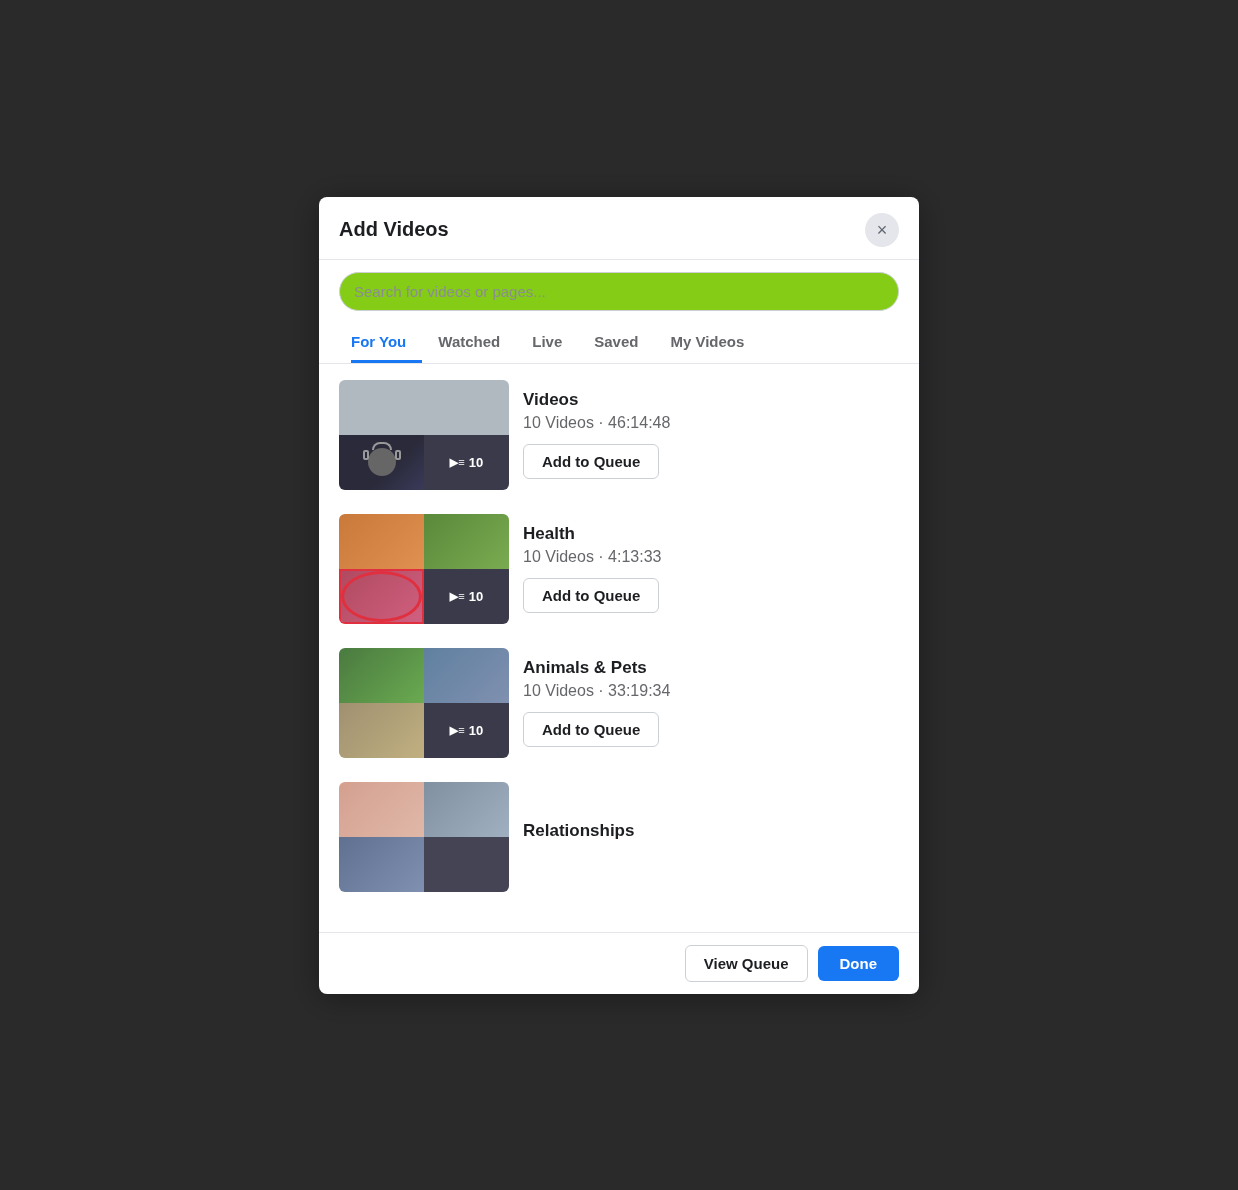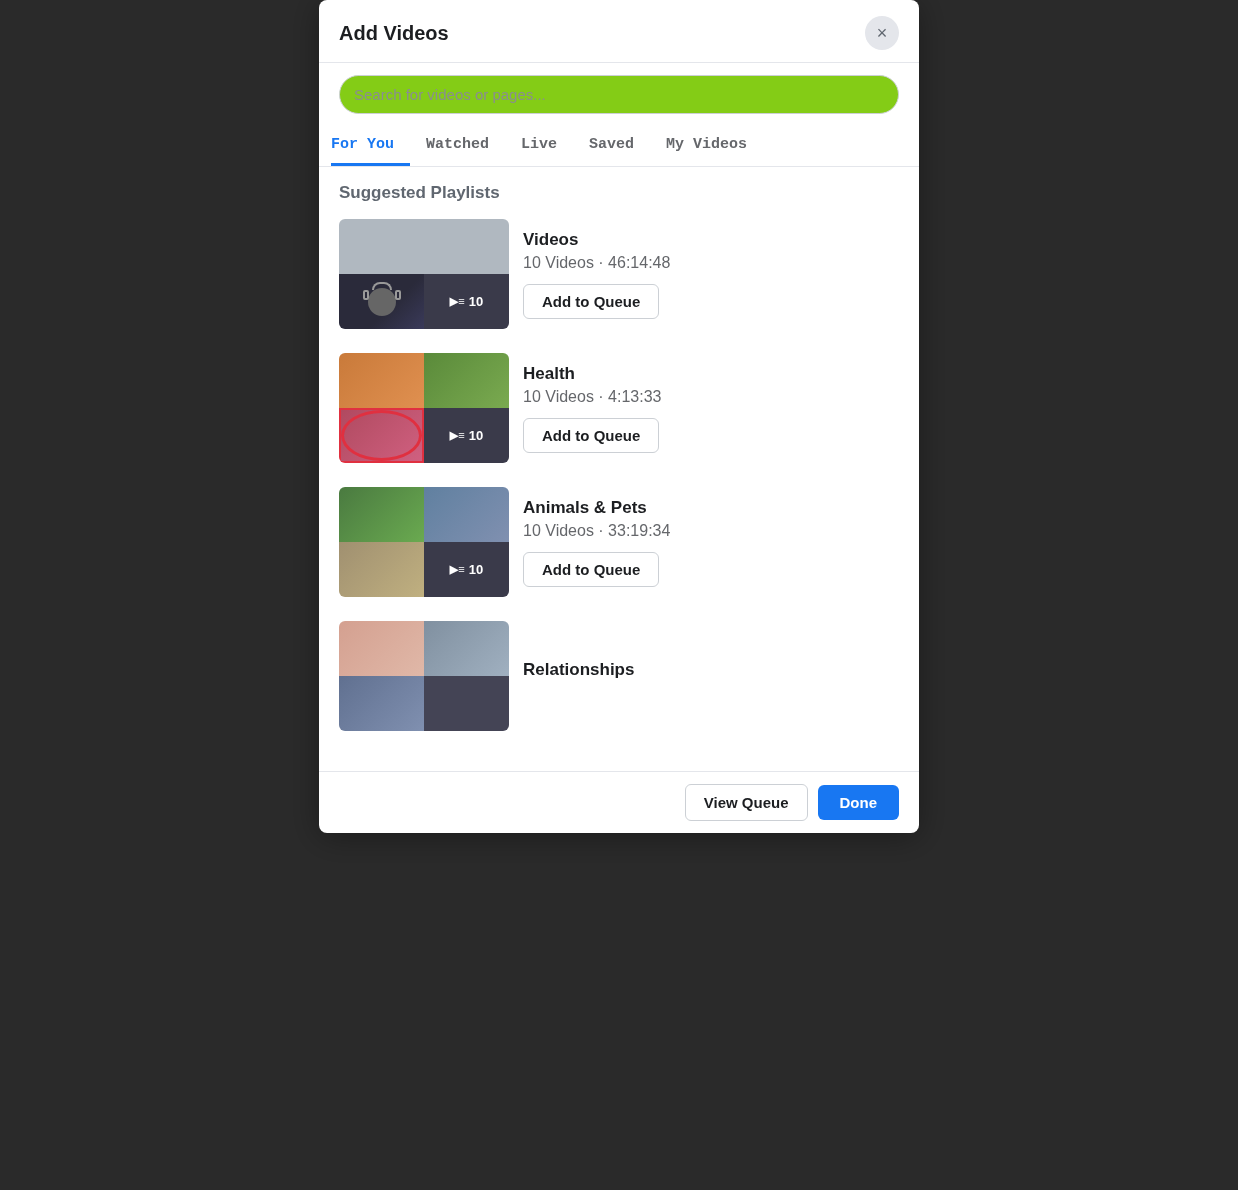--- a/index.html
+++ b/index.html
@@ -11,21 +11,21 @@
       justify-content: center;
       min-height: 100vh;
       padding: 20px;
     }
 
     .overlay {
       position: fixed;
       inset: 0;
       background: rgba(0,0,0,0.5);
       display: flex;
-      align-items: flex-start;
+      align-items: center;
       justify-content: center;
     }
 
     .modal {
       background: #fff;
       border-radius: 8px;
       width: 600px;
       max-height: 90vh;
       overflow: hidden;
       display: flex;
@@ -74,23 +74,22 @@
       font-size: 15px;
       color: #1c1e21;
       outline: none;
       background: #84cc16;
     }
 
     .search-input::placeholder { color: #8a8d91; }
 
     .tabs-area {
       display: flex;
-      padding: 0 12px;
+      padding: 0 32px;
       border-bottom: 1px solid #e4e6eb;
-      font-family: Liberation Mono, monospace;
     }
 
     .tab {
       padding: 10px 16px;
       font-size: 15px;
       font-weight: 600;
       color: #65676b;
       cursor: pointer;
       border-bottom: 3px solid transparent;
       white-space: nowrap;
@@ -236,21 +235,20 @@
       <div class="tab">
         <span>Saved</span>
       </div>
       <div class="tab">
         <span>My Videos</span>
       </div>
     </div>
 
     <div class="modal-body">
 
-      <div class="section-title">Suggested Playlists</div>
 
       <div class="playlist-item">
         <div class="playlist-thumb">
           <div class="thumb-cell light-gray"></div>
           <div class="thumb-cell light-gray"></div>
           <div class="thumb-cell dark" style="position:relative;">
 
             <div style="width:100%;height:100%;background:linear-gradient(135deg,#2a2a3a 60%,#3a3a5a);display:flex;align-items:center;justify-content:center;">
               <div style="width:28px;height:28px;border-radius:50%;background:#666;position:relative;">
                 <div style="position:absolute;top:-6px;left:4px;width:20px;height:8px;border:2px solid #999;border-radius:10px 10px 0 0;border-bottom:none;"></div>

